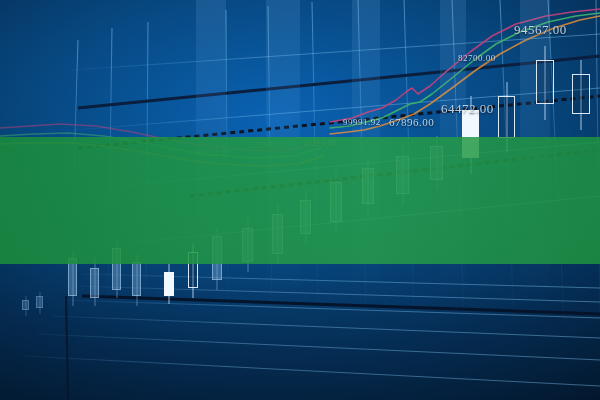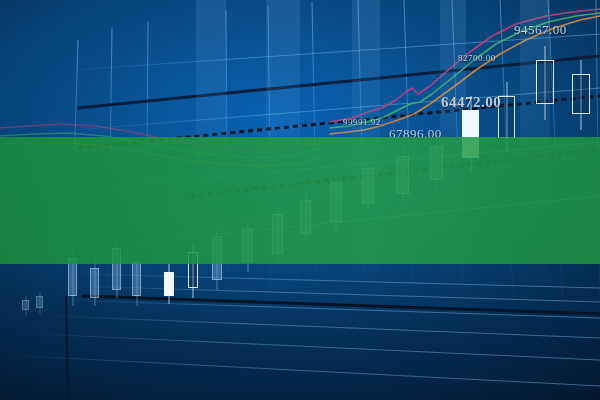--- a/index.html
+++ b/index.html
@@ -226,22 +226,22 @@
         <div class="body" style="top: 14px; height: 44px;"></div>
       </div>
       <div class="candle hollow" style="left: 572px; top: 60px; width: 18px; height: 70px;">
         <div class="wick" style="top: 0px; height: 70px;"></div>
         <div class="body" style="top: 14px; height: 40px;"></div>
       </div>
     </div>
 
   <div id="plabels">
       <div class="plabel " style="left: 343px; top: 117px; font-size: 9px;">99991.92</div>
-      <div class="plabel " style="left: 389px; top: 116px; font-size: 13px; margin-top: 10px;">67896.00</div>
-      <div class="plabel " style="left: 441px; top: 94px; font-size: 15px; font-weight: bold;">64472.00</div>
+      <div class="plabel " style="left: 389px; top: 116px; font-size: 11px;">67896.00</div>
+      <div class="plabel " style="left: 441px; top: 101px; font-size: 13px;">64472.00</div>
       <div class="plabel " style="left: 458px; top: 53px; font-size: 9px;">82700.00</div>
       <div class="plabel " style="left: 514px; top: 22px; font-size: 13px;">94567.00</div>
     </div>
   <div id="olabels">
       <div class="plabel faded" style="left: 197px; top: 149px; font-size: 8px;">44521.00</div>
       <div class="plabel faded" style="left: 250px; top: 141px; font-size: 8px;">52598.00</div>
       <div class="plabel faded" style="left: 303px; top: 139px; font-size: 8px;">43210.00</div>
     </div>
 
   <div class="banner"></div>

